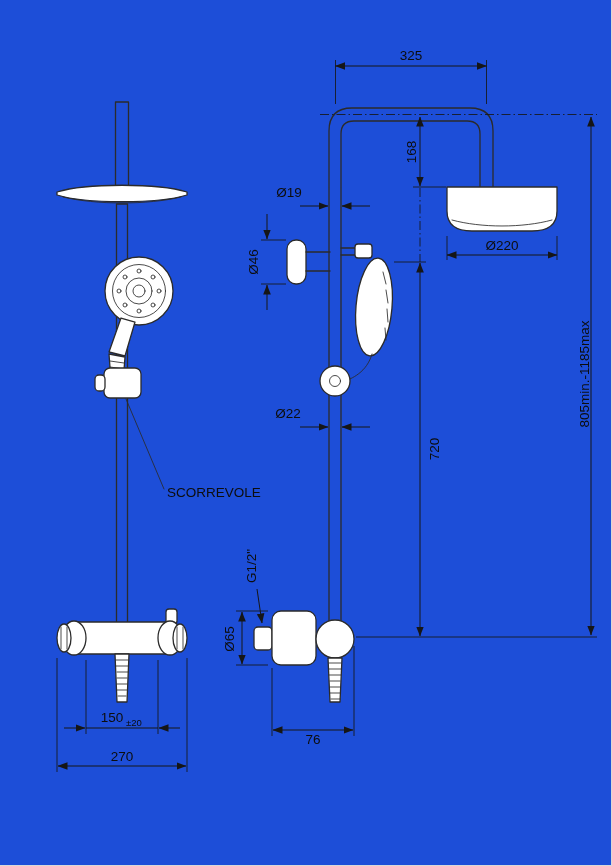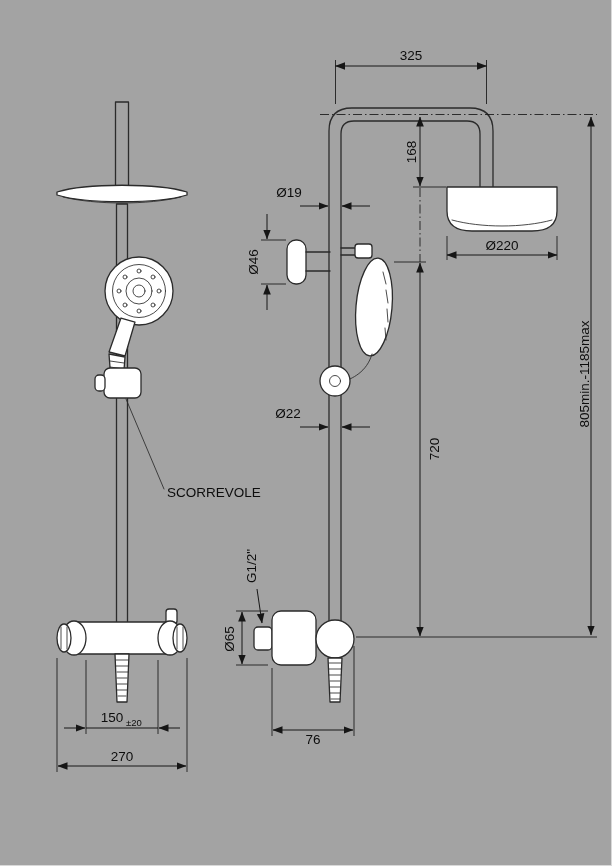--- a/index.html
+++ b/index.html
@@ -1,17 +1,17 @@
 <!DOCTYPE html>
 <html><head>
 <meta charset="utf-8">
 <style>
   html,body{margin:0;padding:0;background:#fff;}
   .canvas{
-    position:relative;width:612px;height:866px;background:#a3a3a3;
+    position:relative;width:612px;height:866px;background:#1d4ed8;
     border-right:1px solid #d9d9d9;border-bottom:1px solid #d9d9d9;
     box-sizing:border-box;overflow:hidden;
     font-family:"Liberation Sans", sans-serif;
   }
   svg{display:block;}
   .part  {fill:none;stroke:#2b2b2b;stroke-width:1.3;stroke-linejoin:round;stroke-linecap:round;}
   .partf {fill:#ffffff;stroke:#2b2b2b;stroke-width:1.3;stroke-linejoin:round;}
   .thin  {fill:none;stroke:#2b2b2b;stroke-width:0.85;stroke-linecap:round;}
   .dim   {fill:none;stroke:#161616;stroke-width:1;}
   .ext   {fill:none;stroke:#161616;stroke-width:0.85;}

